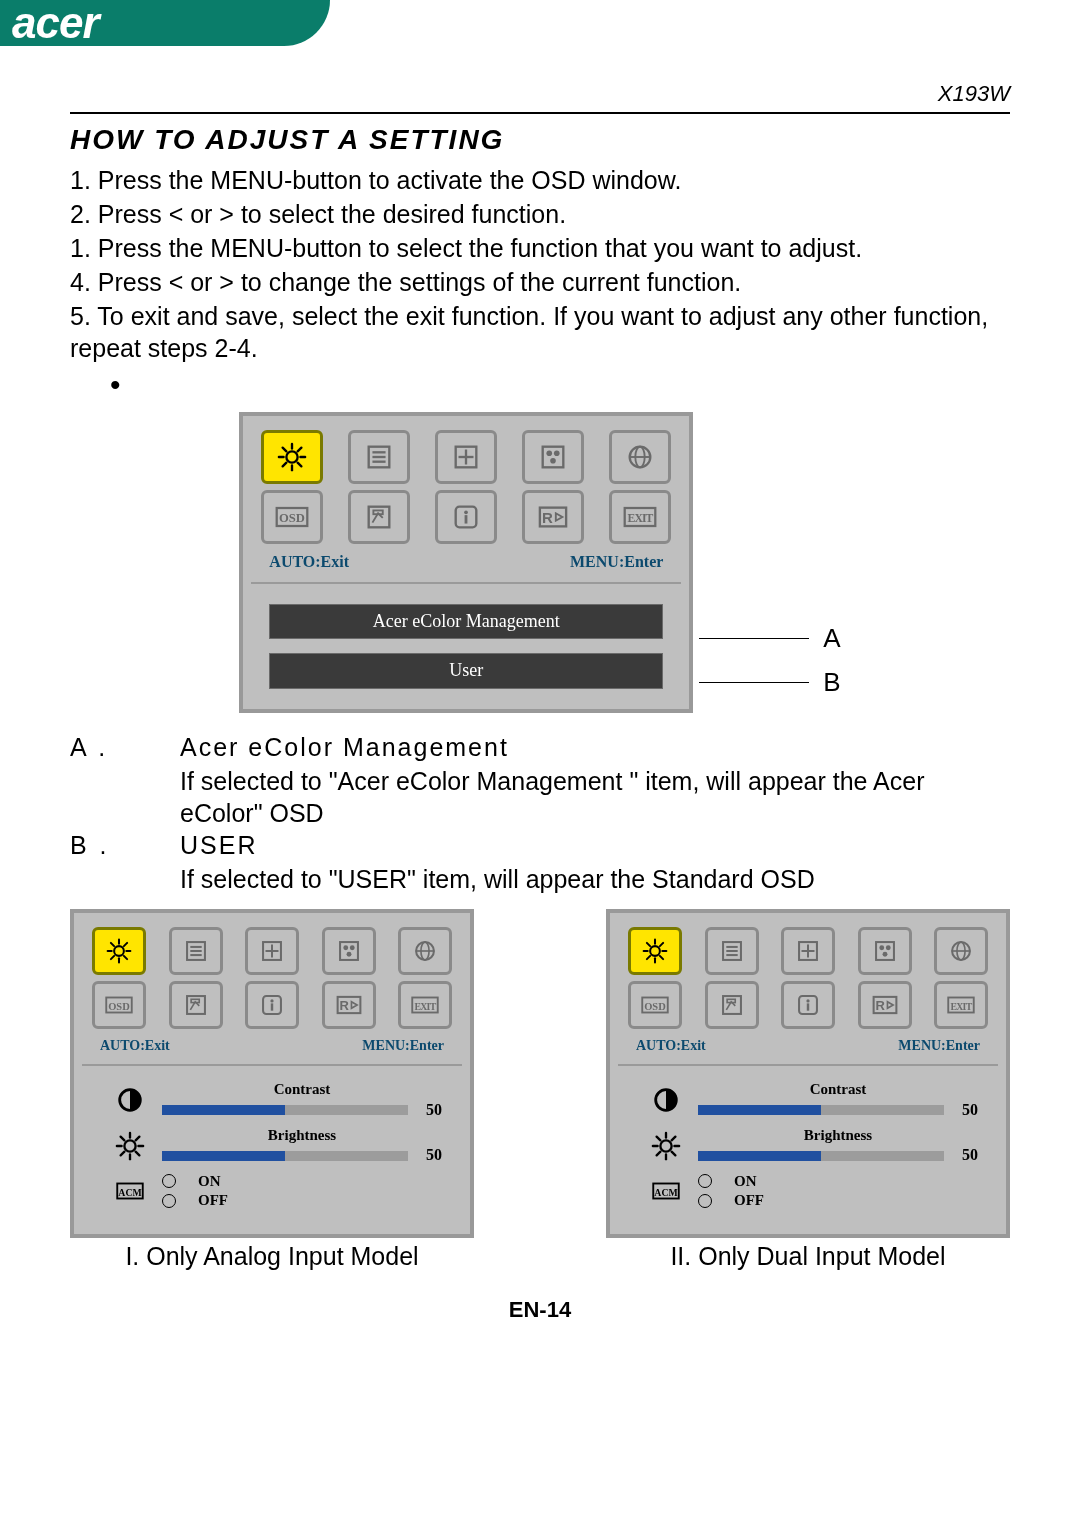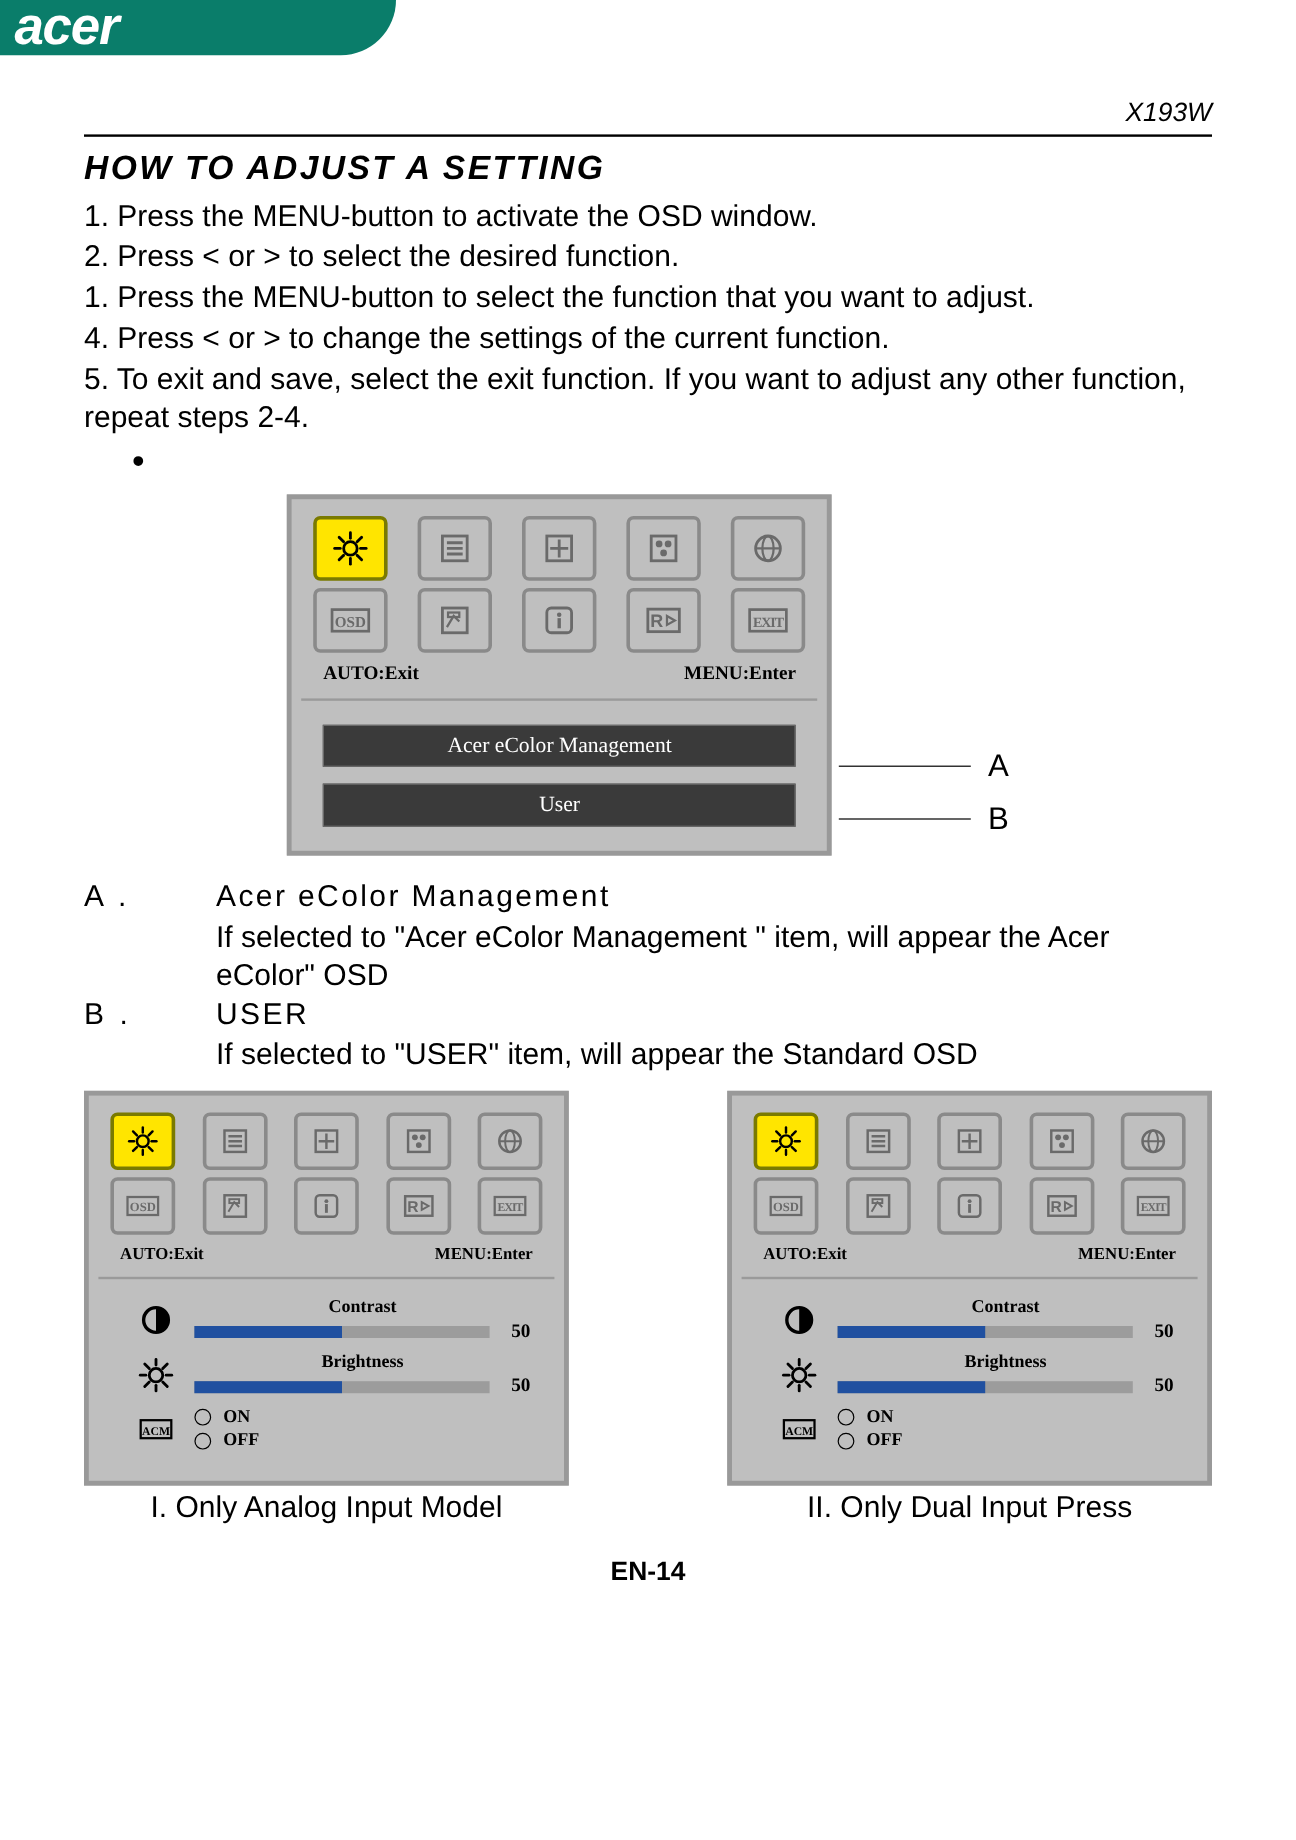--- a/index.html
+++ b/index.html
@@ -100,21 +100,21 @@
   .ibtn.sel {
     background: #ffe500;
     border-color: #7a7a00;
   }
   .ibtn svg { width: 36px; height: 30px; }
   .osd.small .ibtn svg { width: 30px; height: 26px; }
   .osd-hints {
     display: flex; justify-content: space-between;
     padding: 2px 18px 10px 18px;
     font-size: 16px;
-    color: #000000;
+    color: #0c4a6e;
     border-bottom: 2px solid #9a9a9a;
     font-weight: bold;
   }
   .osd.small .osd-hints { font-size: 14px; }
   .osd-menu {
     padding: 20px 18px 6px 18px;
     display: flex; flex-direction: column; gap: 14px;
   }
   .osd-menu .bar {
     background: #3a3a3a;
@@ -140,21 +140,21 @@
   .set-label {
     font-size: 15px; text-align: center; color: #000;
   }
   .set-bar-row { display:flex; align-items:center; gap:8px;}
   .set-bar {
     flex:1; height: 10px; background: #9c9c9c; position: relative;
   }
   .set-bar .fill { position:absolute; left:0; top:0; bottom:0; background:#2050a0;}
   .set-val { font-size: 16px; width: 26px; text-align: right;}
   .radio-row {
-    display: flex; align-items: center; gap: 10px;
+    display: flex; align-items: center; gap: 22px;
     font-size: 15px;
   }
   .radio-box {
     width:12px; height:12px; border:1px solid #000; border-radius:50%;
     display:inline-block;
   }
 
   .osd-side-labels {
     display:flex; flex-direction:column;
     padding-left: 6px;
@@ -620,18 +620,18 @@
                   <span>ON</span>
                 </div>
               <div class="radio-row">
                   <span class="radio-box"></span>
                   <span>OFF</span>
                 </div>
             </div>
           </div>
         </div>
       </div>
-      <div class="caption">II. Only Dual Input Press</div>
+      <div class="caption">II. Only Dual Input Model</div>
     </div>
   </div>
 
   <div class="footer">EN-14</div>
 </div>
 
 </body></html>

